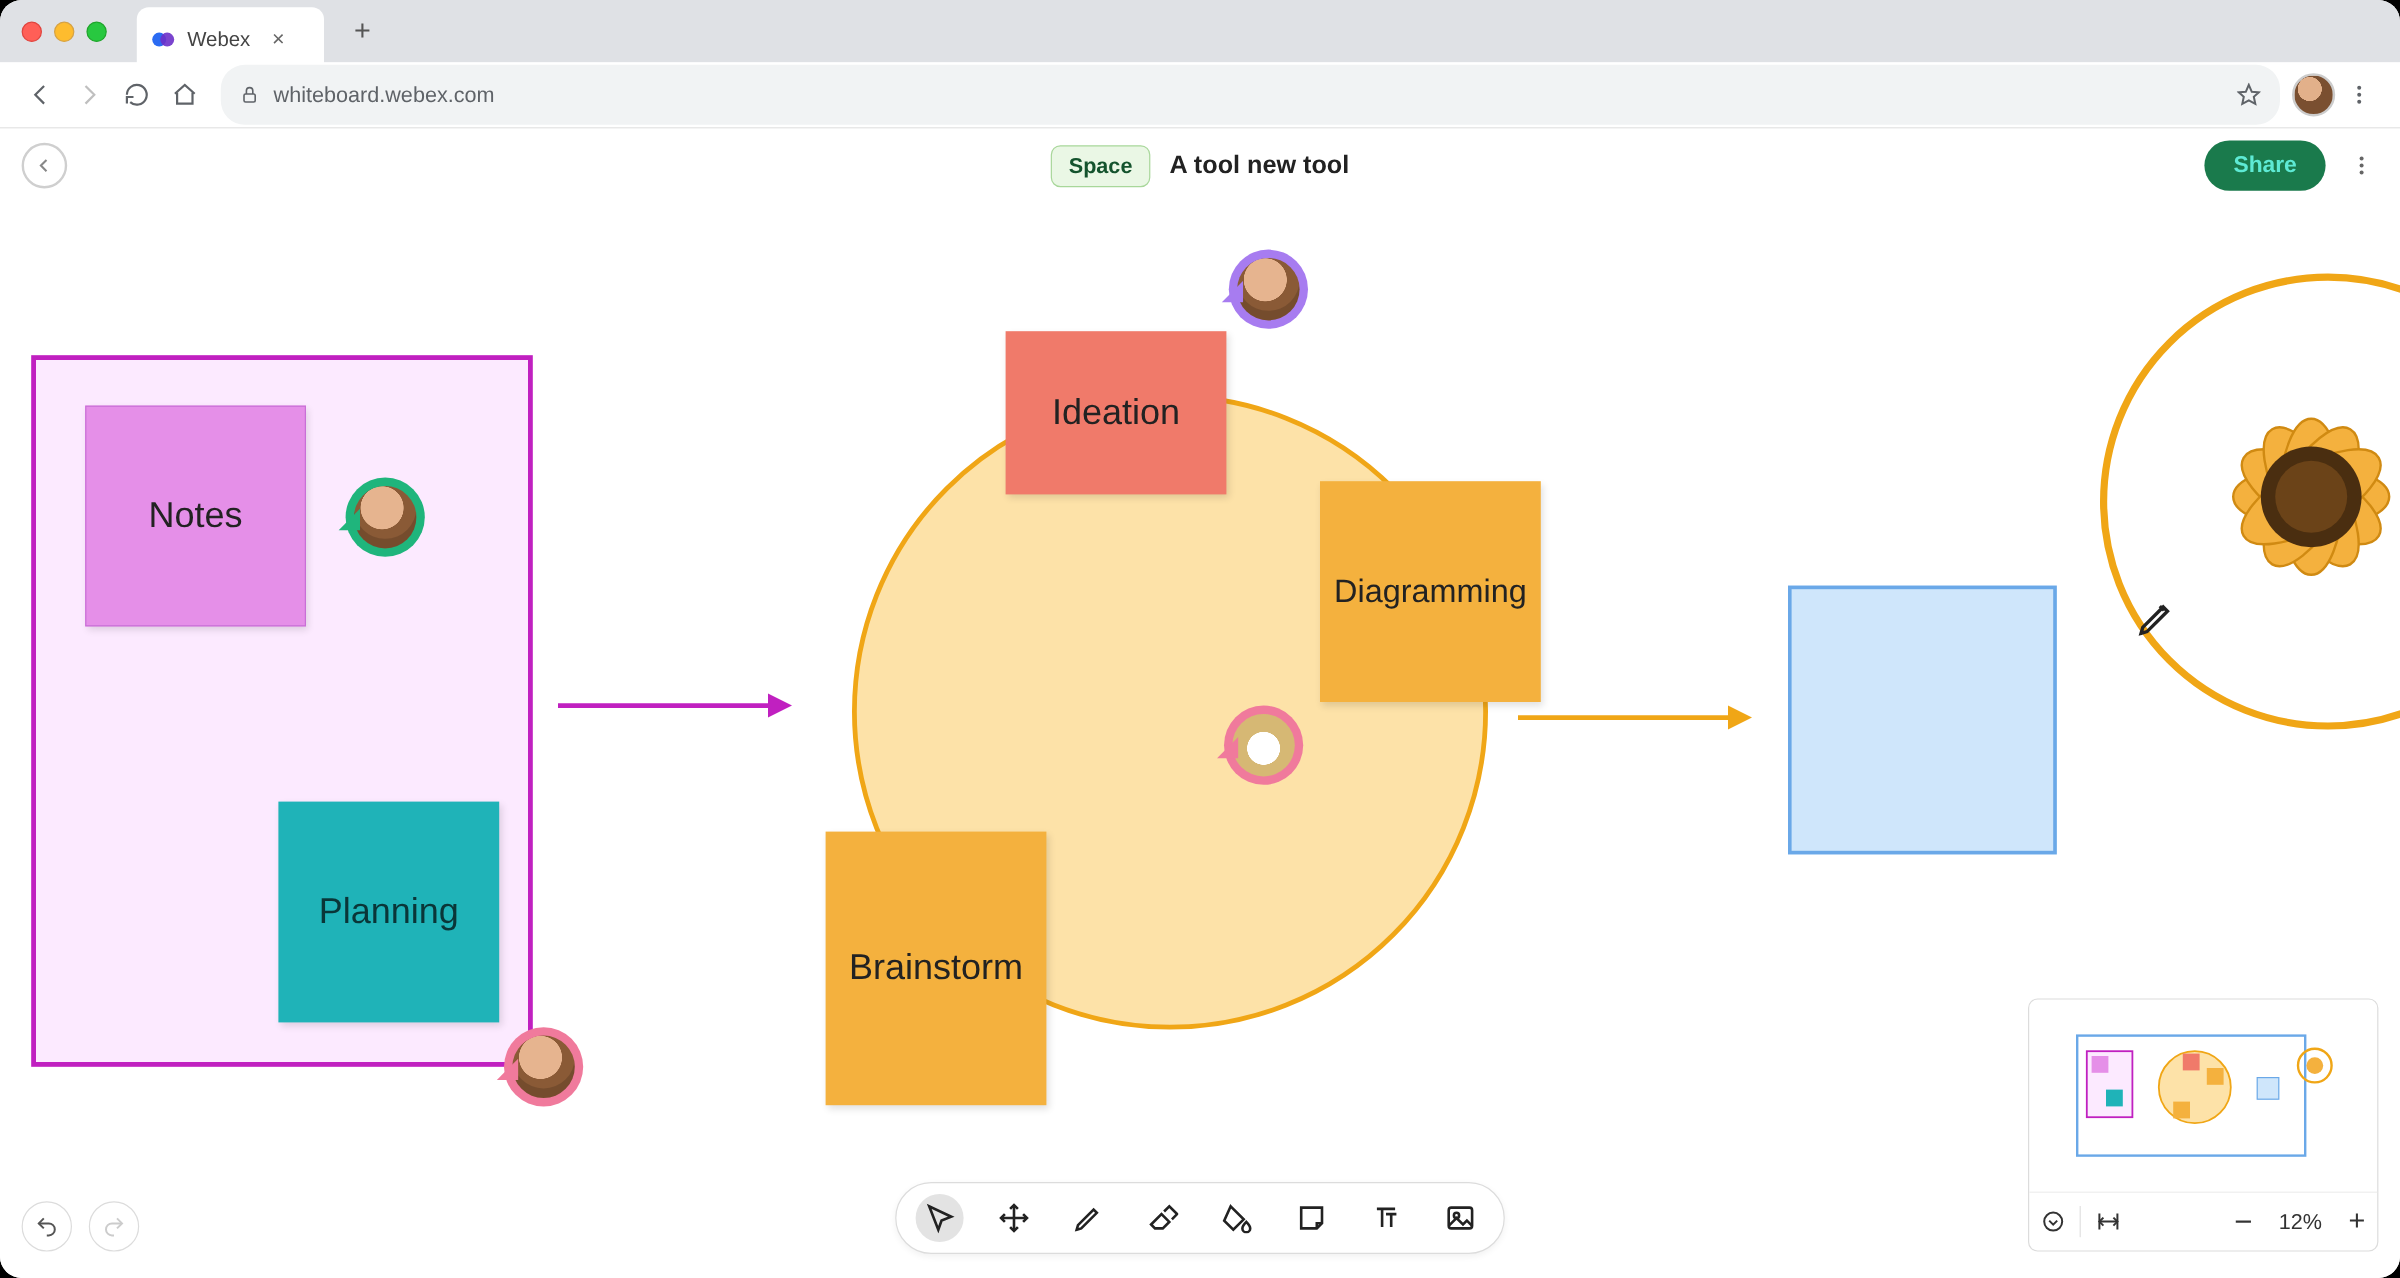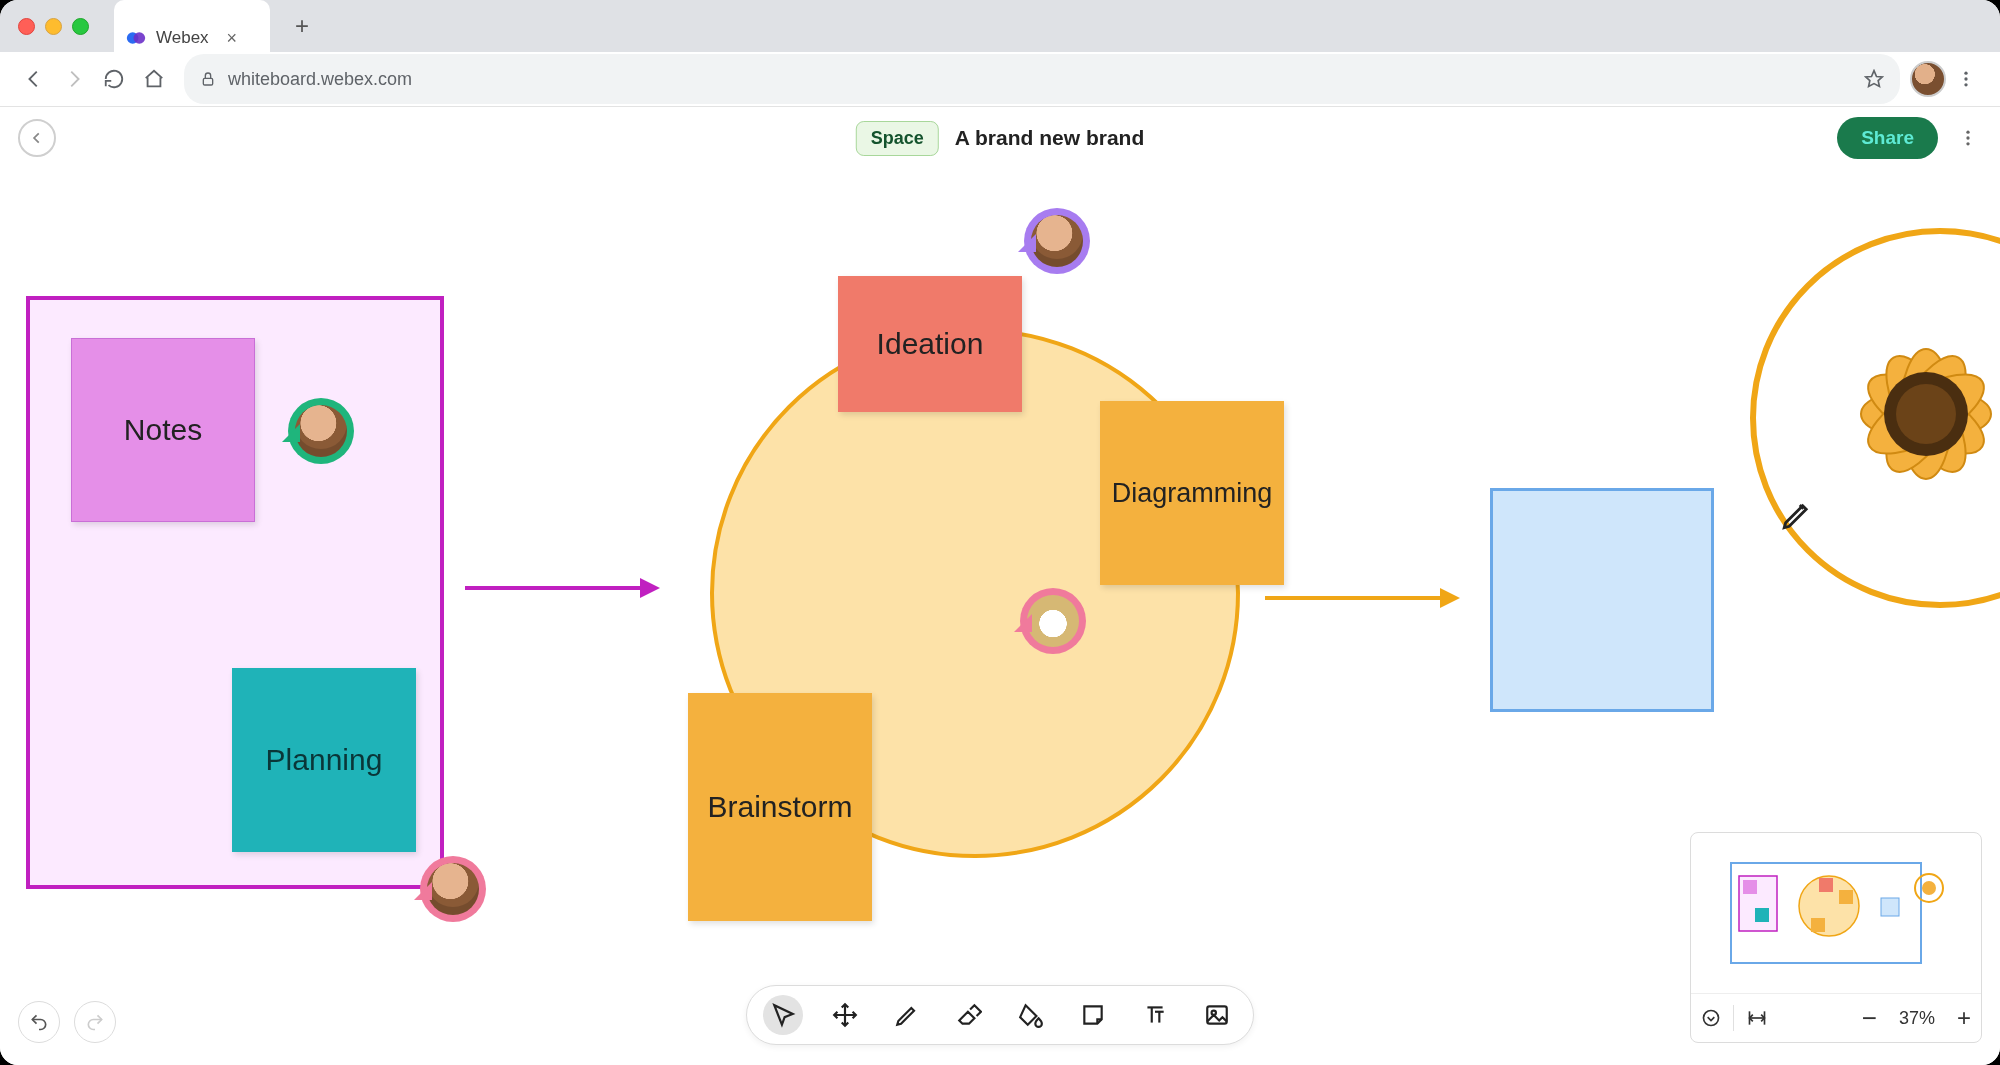--- a/index.html
+++ b/index.html
@@ -35,21 +35,21 @@
   .dot-red { background:#ff5f57; border:1px solid #e0443e; }
   .dot-yellow { background:#febc2e; border:1px solid #d6a243; }
   .dot-green { background:#28c840; border:1px solid #1fa52b; }
   .tab {
     background:#fff;
     height: 44px;
     margin-top:8px;
     border-top-left-radius:10px;
     border-top-right-radius:10px;
     display:flex; align-items:center;
-    padding: 16px 14px 0 12px;
+    padding: 5px 14px 0 12px;
     font-size:17px;
     color:#444;
     gap:10px;
     min-width:130px;
   }
   .tab .favicon {
     width:20px; height:20px;
   }
   .tab .close {
     font-size:18px; color:#666; margin-left:8px;
@@ -299,21 +299,21 @@
   </div>
 
   <div class="app-header">
     <div class="back-circle">
       <svg width="14" height="14" viewBox="0 0 24 24" fill="none" stroke="currentColor" stroke-width="3">
           <polyline points="15 4 7 12 15 20"></polyline>
         </svg>
     </div>
     <div class="header-center">
       <div class="space-pill">Space</div>
-      <div class="doc-title">A brand new brand</div>
+      <div class="doc-title">A tool new tool</div>
     </div>
     <div class="header-right">
       <div class="share-btn">Share</div>
       <div class="kebab">
         <svg width="20" height="20" viewBox="0 0 24 24" fill="#666">
             <circle cx="12" cy="5" r="2"></circle>
             <circle cx="12" cy="12" r="2"></circle>
             <circle cx="12" cy="19" r="2"></circle>
           </svg>
       </div>
@@ -506,20 +506,20 @@
           <svg width="22" height="20" viewBox="0 0 24 24" fill="none" stroke="currentColor" stroke-width="2">
               <line x1="3" y1="12" x2="21" y2="12"></line>
               <polyline points="7 8 3 12 7 16"></polyline>
               <polyline points="17 8 21 12 17 16"></polyline>
               <line x1="3" y1="4" x2="3" y2="20"></line>
               <line x1="21" y1="4" x2="21" y2="20"></line>
             </svg>
         </span>
         <span class="spacer"></span>
         <span style="font-size:26px;">−</span>
-        <span style="min-width:56px; text-align:center;">37%</span>
+        <span style="min-width:56px; text-align:center;">12%</span>
         <span style="font-size:24px;">+</span>
       </div>
     </div>
 
   </div>
 
 </div>
 
 </body></html>

